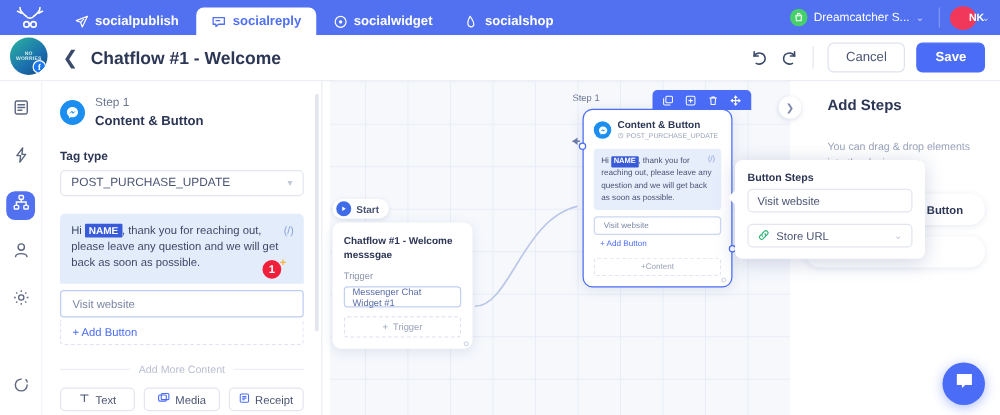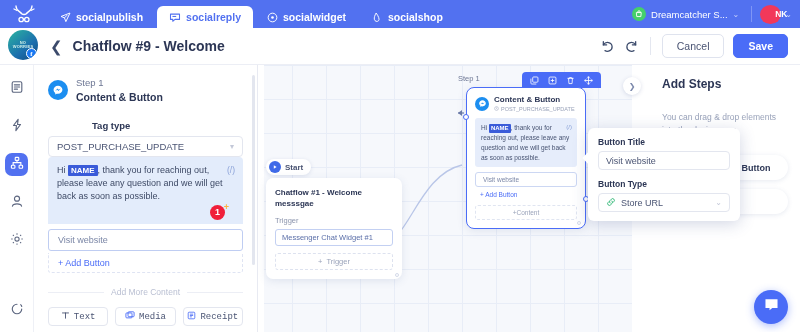--- a/index.html
+++ b/index.html
@@ -97,29 +97,29 @@
     overflow: hidden;
   }
   .panel-scroll { position: absolute; right: 2px; top: 10px; width: 3px; height: 190px; background: #e3e6ef; border-radius: 2px; }
   .step-head { display: flex; align-items: center; gap: 8px; }
   .step-avatar {
     width: 20px; height: 20px; border-radius: 50%; background: #1c8ef0;
     display: flex; align-items: center; justify-content: center; flex: 0 0 auto;
   }
   .step-meta .step-num { font-size: 9.5px; color: #6d7794; line-height: 1.35; }
   .step-meta .step-name { font-size: 10.5px; color: #2c3655; font-weight: bold; line-height: 1.35; }
-  .field-label { font-size: 9.5px; color: #2c3655; font-weight: bold; margin-top: 16px; margin-bottom: 5px; margin-left: 44px; }
+  .field-label { font-size: 9.5px; color: #2c3655; font-weight: bold; margin-top: 16px; margin-bottom: 5px; }
   .select-box {
     height: 21px; border: 1px solid #e3e6ef; border-radius: 4px; background: #fff;
     display: flex; align-items: center; padding: 0 8px; font-size: 9.5px; color: #4a5473; cursor: pointer;
   }
   .select-box .caret-d { margin-left: auto; color: #c3c8d8; font-size: 8px; }
   .msg-bubble {
-    position: relative; background: #e3ecfb; border-radius: 4px 4px 0 0;
-    padding: 7px 9px 22px 9px; font-size: 9px; color: #3e4a66; line-height: 1.42;
+    position: relative; margin-top: 14px; background: #e3ecfb; border-radius: 4px 4px 0 0;
+    padding: 7px 9px 11px 9px; font-size: 9px; color: #3e4a66; line-height: 1.42;
   }
   .tokenbox {
     display: inline-block; background: #3a5bd9; color: #fff; font-size: 8px; font-weight: bold;
     padding: 0 3px; border-radius: 1px; vertical-align: baseline;
   }
   .slash { position: absolute; right: 8px; top: 7px; color: #8ba2d8; font-size: 8.5px; }
   .red-dot {
     position: absolute; right: 18px; bottom: 4px; width: 15px; height: 15px; border-radius: 50%;
     background: #f01f3a; color: #fff; font-size: 9px; font-weight: bold;
     display: flex; align-items: center; justify-content: center;
@@ -135,21 +135,21 @@
     border: 1px dashed #dfe4f3; border-top: none; border-radius: 0 0 3px 3px;
   }
   .divider-text {
     display: flex; align-items: center; gap: 7px; margin-top: 14px; color: #b9bfd2; font-size: 8.5px;
   }
   .divider-text:before, .divider-text:after { content:""; flex:1; height:1px; background:#eceef5; }
   .chip-row { display: flex; gap: 7px; margin-top: 10px; }
   .chip {
     flex: 1; height: 19px; border: 1px solid #e3e6ef; border-radius: 4px; background: #fff;
     display: flex; align-items: center; justify-content: center; gap: 4px;
-    font-size: 9px; color: #4a5473; cursor: pointer; font-family: Liberation Mono, monospace;
+    font-size: 9px; color: #4a5473; cursor: pointer;
   }
 
   
   .canvas {
     position: absolute; top: 65px; left: 258px; width: 542px; height: 267px;
     background: #f6f8fc; overflow: hidden;
   }
   .grid {
     position: absolute; inset: 0;
     background-image:
@@ -166,21 +166,21 @@
     padding: 0 8px 0 3px; box-shadow: 0 1px 4px rgba(60,80,140,.14); cursor: pointer;
   }
   .start-pill .sdot {
     width: 12px; height: 12px; border-radius: 50%; background: #3f6ae8;
     display: flex; align-items: center; justify-content: center; color: #fff; font-size: 6px;
   }
   .start-pill .slabel { font-size: 8px; color: #4a5473; font-weight: bold; }
 
   
   .node-trigger {
-    position: absolute; left: 8px; top: 113px; width: 136px;
+    position: absolute; left: 8px; top: 113px; width: 112px;
     background: #fff; border-radius: 7px; box-shadow: 0 2px 9px rgba(70,90,150,.13);
     padding: 9px 9px 9px 9px;
   }
   .node-trigger .tname { font-size: 8px; color: #2c3655; font-weight: bold; line-height: 1.4; }
   .node-trigger .tlabel { font-size: 7.5px; color: #8a93ac; margin-top: 7px; }
   .node-trigger .tbox {
     margin-top: 4px; height: 17px; border: 1px solid #c3d0f2; border-radius: 3px;
     display: flex; align-items: center; padding: 0 6px; font-size: 7.5px; color: #5a6ea8; cursor: pointer;
   }
   .node-trigger .tadd {
@@ -361,21 +361,21 @@
       <span class="caret">⌄</span>
     </div>
   </div>
 
   <div class="header">
     <div class="logo-badge">
       <span class="lb-txt">NO<br>WORRIES</span>
       <span class="fb">f</span>
     </div>
     <span class="back-chevron">❮</span>
-    <span class="page-title">Chatflow #9 - Welcome</span>
+    <span class="page-title">Chatflow #1 - Welcome</span>
     <div class="header-right">
       <span class="undo-btn">
         <svg width="15" height="15" viewBox="0 0 18 18" fill="none" stroke="currentColor" stroke-width="1.5" stroke-linecap="round">
             <path d="M4 7 C7 2.5, 14 3.5, 14.5 9 C15 13.5, 9.5 16, 6 14"></path>
             <path d="M4 3 v4 h4"></path>
           </svg>
       </span>
       <span class="redo-btn">
         <svg width="15" height="15" viewBox="0 0 18 18" fill="none" stroke="currentColor" stroke-width="1.5" stroke-linecap="round">
             <path d="M14 7 C11 2.5, 4 3.5, 3.5 9 C3 13.5, 8.5 16, 12 14"></path>
@@ -618,26 +618,25 @@
         <span>Content &amp; Button</span>
       </div>
       <div class="as-item">
         <span></span>
       </div>
     </div>
   </div>
 
   <div class="popover">
     <div class="popover-tail"></div>
-    <div class="pl">Button Title</div>
+    <div class="pl">Button Steps</div>
     <div class="pinput">
       <span>Visit website</span>
     </div>
     <div class="prow2">
-      <div class="pl">Button Type</div>
       <div class="pselect">
         <span>
           <svg width="10" height="10" viewBox="0 0 14 14" fill="none" stroke="#2bb673" stroke-width="1.3" stroke-linecap="round">
               <path d="M5.6 8.4 a2.4 2.4 0 0 1 0 -3.4 l2 -2 a2.4 2.4 0 0 1 3.4 3.4 l-1 1"></path>
               <path d="M8.4 5.6 a2.4 2.4 0 0 1 0 3.4 l-2 2 a2.4 2.4 0 0 1 -3.4 -3.4 l1 -1"></path>
             </svg>
         </span>
         <span>Store URL</span>
         <span class="caret-d">⌄</span>
       </div>

